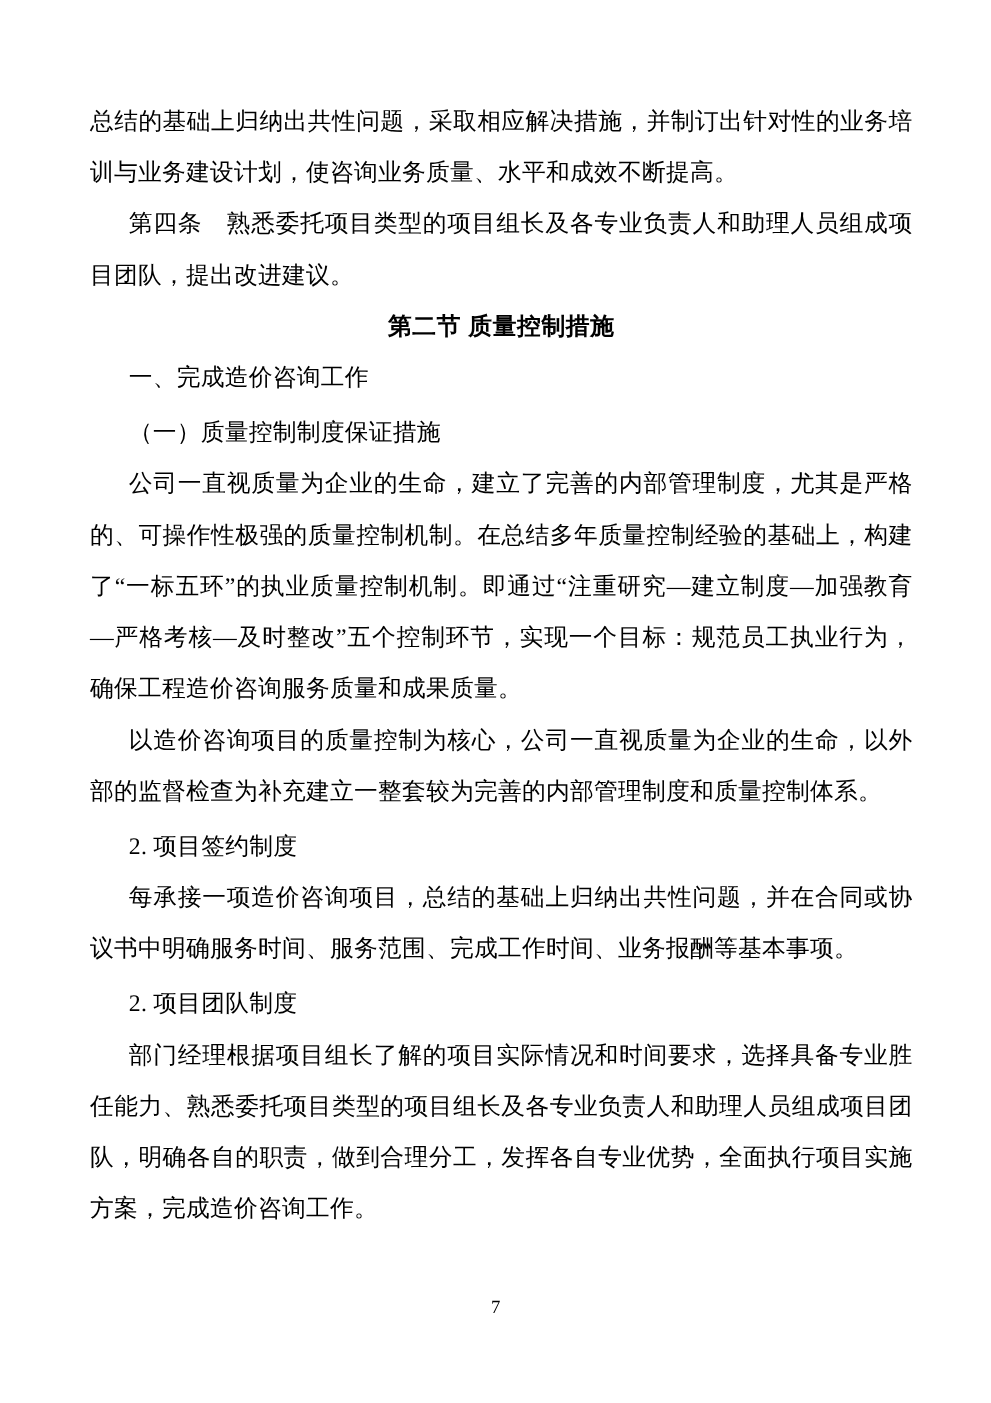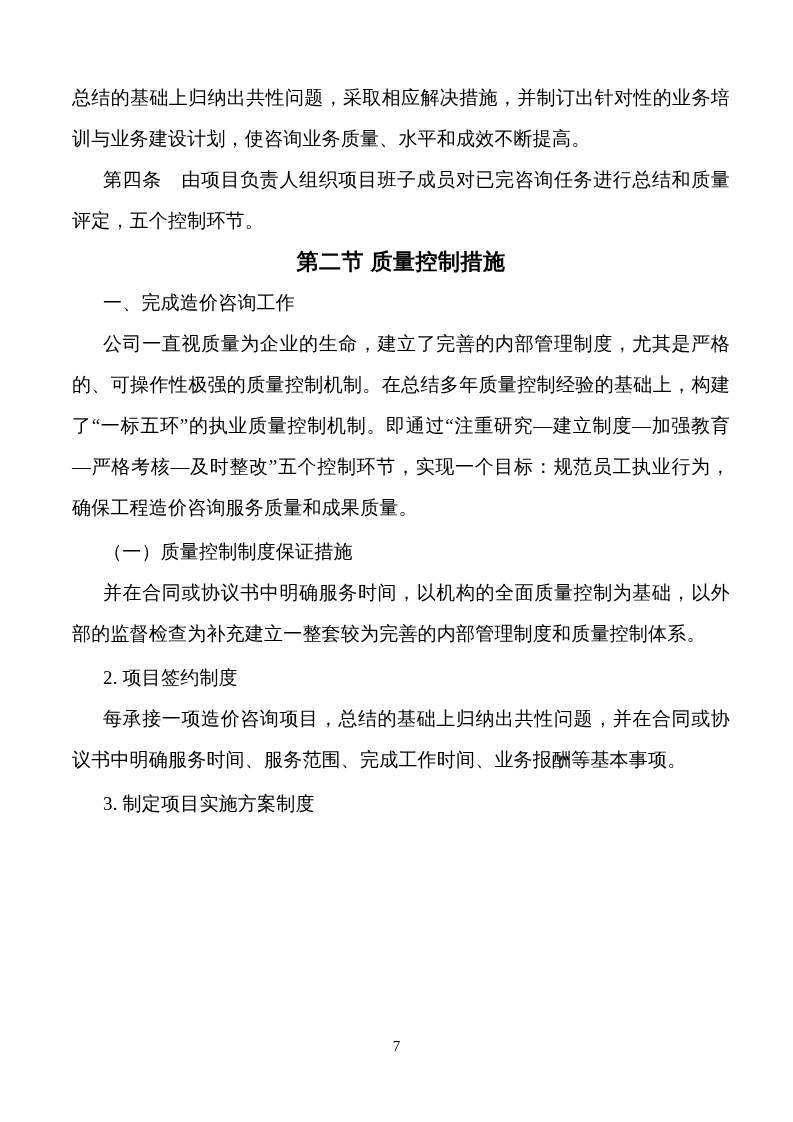--- a/index.html
+++ b/index.html
@@ -32,56 +32,57 @@
     text-indent: 31px;
   }
   .para.sub {
     margin-top: 3px;
   }
   .heading {
     margin: 0;
     text-align: center;
     font-family: "Liberation Sans", "DejaVu Sans", sans-serif;
     font-weight: bold;
-    font-size: 22px;
+    font-size: 19px;
     line-height: 41px;
     letter-spacing: 0.5px;
   }
   .page-number {
     position: absolute;
     left: 0;
     right: 0;
     top: 1036px;
     text-align: center;
     font-size: 15px;
     line-height: 20px;
   }
 </style>
 </head>
 <body>
 
 <div class="page">
 
   <p class="para">总结的基础上归纳出共性问题，采取相应解决措施，并制订出针对性的业务培训与业务建设计划，使咨询业务质量、水平和成效不断提高。</p>
 
-  <p class="para indent">第四条　由项目负责人组织项目班子成员对已完咨询任务进行总结和质量评定，五个控制环节。</p>
+  <p class="para indent">第四条　熟悉委托项目类型的项目组长及各专业负责人和助理人员组成项目团队，提出改进建议。</p>
 
   <h2 class="heading">第二节 质量控制措施</h2>
 
   <p class="para indent">一、完成造价咨询工作</p>
 
+  <p class="para indent sub">（一）质量控制制度保证措施</p>
+
   <p class="para indent">公司一直视质量为企业的生命，建立了完善的内部管理制度，尤其是严格的、可操作性极强的质量控制机制。在总结多年质量控制经验的基础上，构建了“一标五环”的执业质量控制机制。即通过“注重研究—建立制度—加强教育—严格考核—及时整改”五个控制环节，实现一个目标：规范员工执业行为，确保工程造价咨询服务质量和成果质量。</p>
 
-  <p class="para indent sub">（一）质量控制制度保证措施</p>
-
-  <p class="para indent">并在合同或协议书中明确服务时间，以机构的全面质量控制为基础，以外部的监督检查为补充建立一整套较为完善的内部管理制度和质量控制体系。</p>
+  <p class="para indent">以造价咨询项目的质量控制为核心，公司一直视质量为企业的生命，以外部的监督检查为补充建立一整套较为完善的内部管理制度和质量控制体系。</p>
 
   <p class="para indent sub">2. 项目签约制度</p>
 
   <p class="para indent">每承接一项造价咨询项目，总结的基础上归纳出共性问题，并在合同或协议书中明确服务时间、服务范围、完成工作时间、业务报酬等基本事项。</p>
 
+  <p class="para indent sub">2. 项目团队制度</p>
 
+  <p class="para indent">部门经理根据项目组长了解的项目实际情况和时间要求，选择具备专业胜任能力、熟悉委托项目类型的项目组长及各专业负责人和助理人员组成项目团队，明确各自的职责，做到合理分工，发挥各自专业优势，全面执行项目实施方案，完成造价咨询工作。</p>
 
-  <p class="para indent sub">3. 制定项目实施方案制度</p>
 
   <div class="page-number">7</div>
 
 </div>
 
 </body></html>

